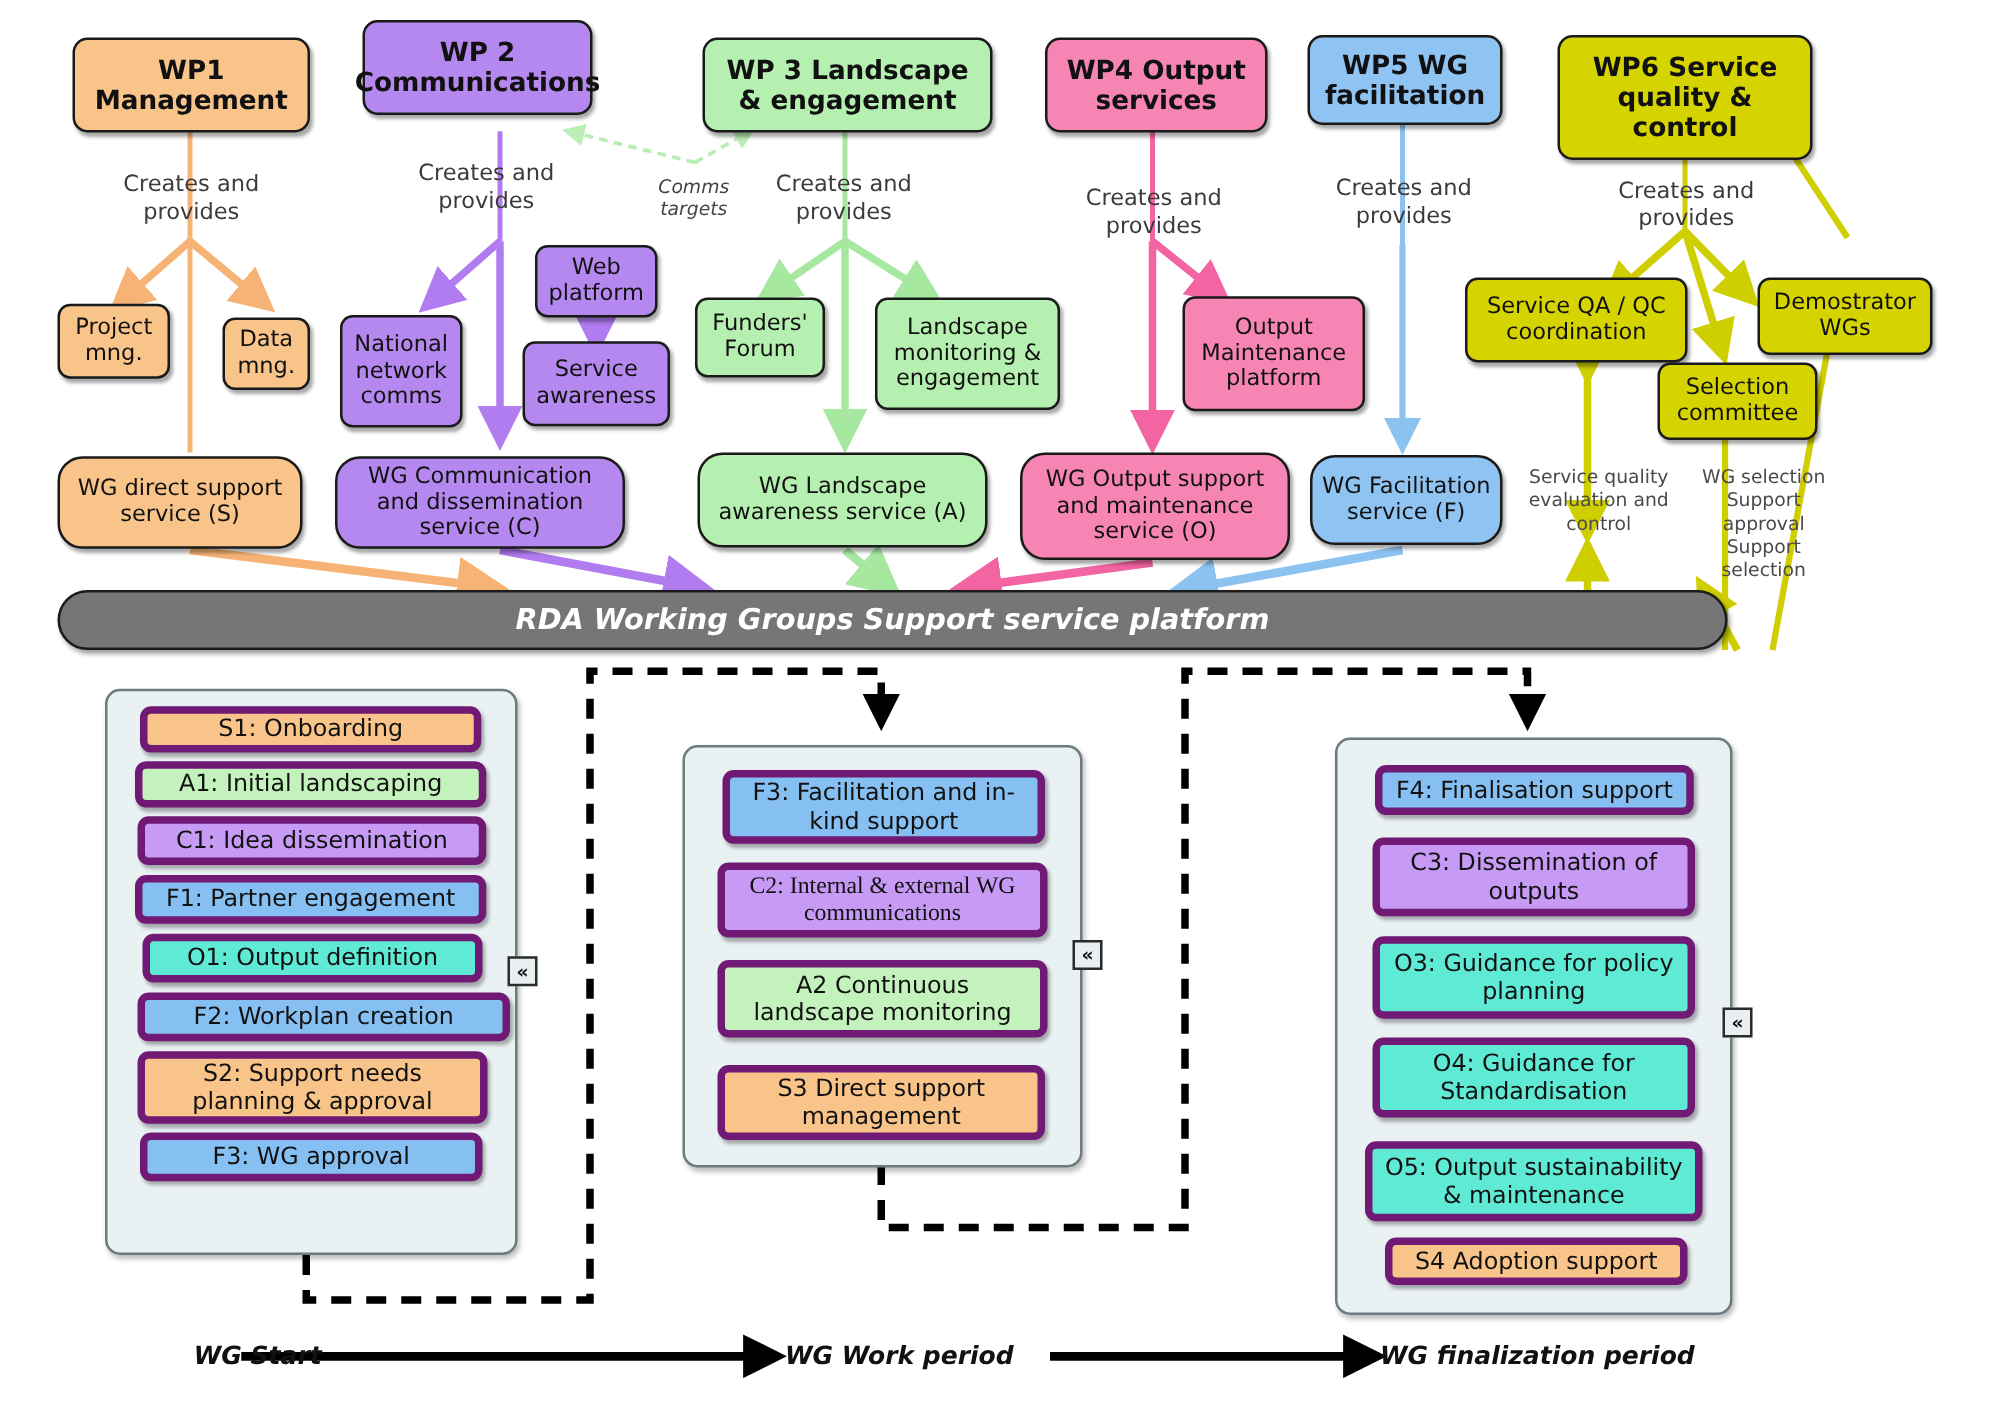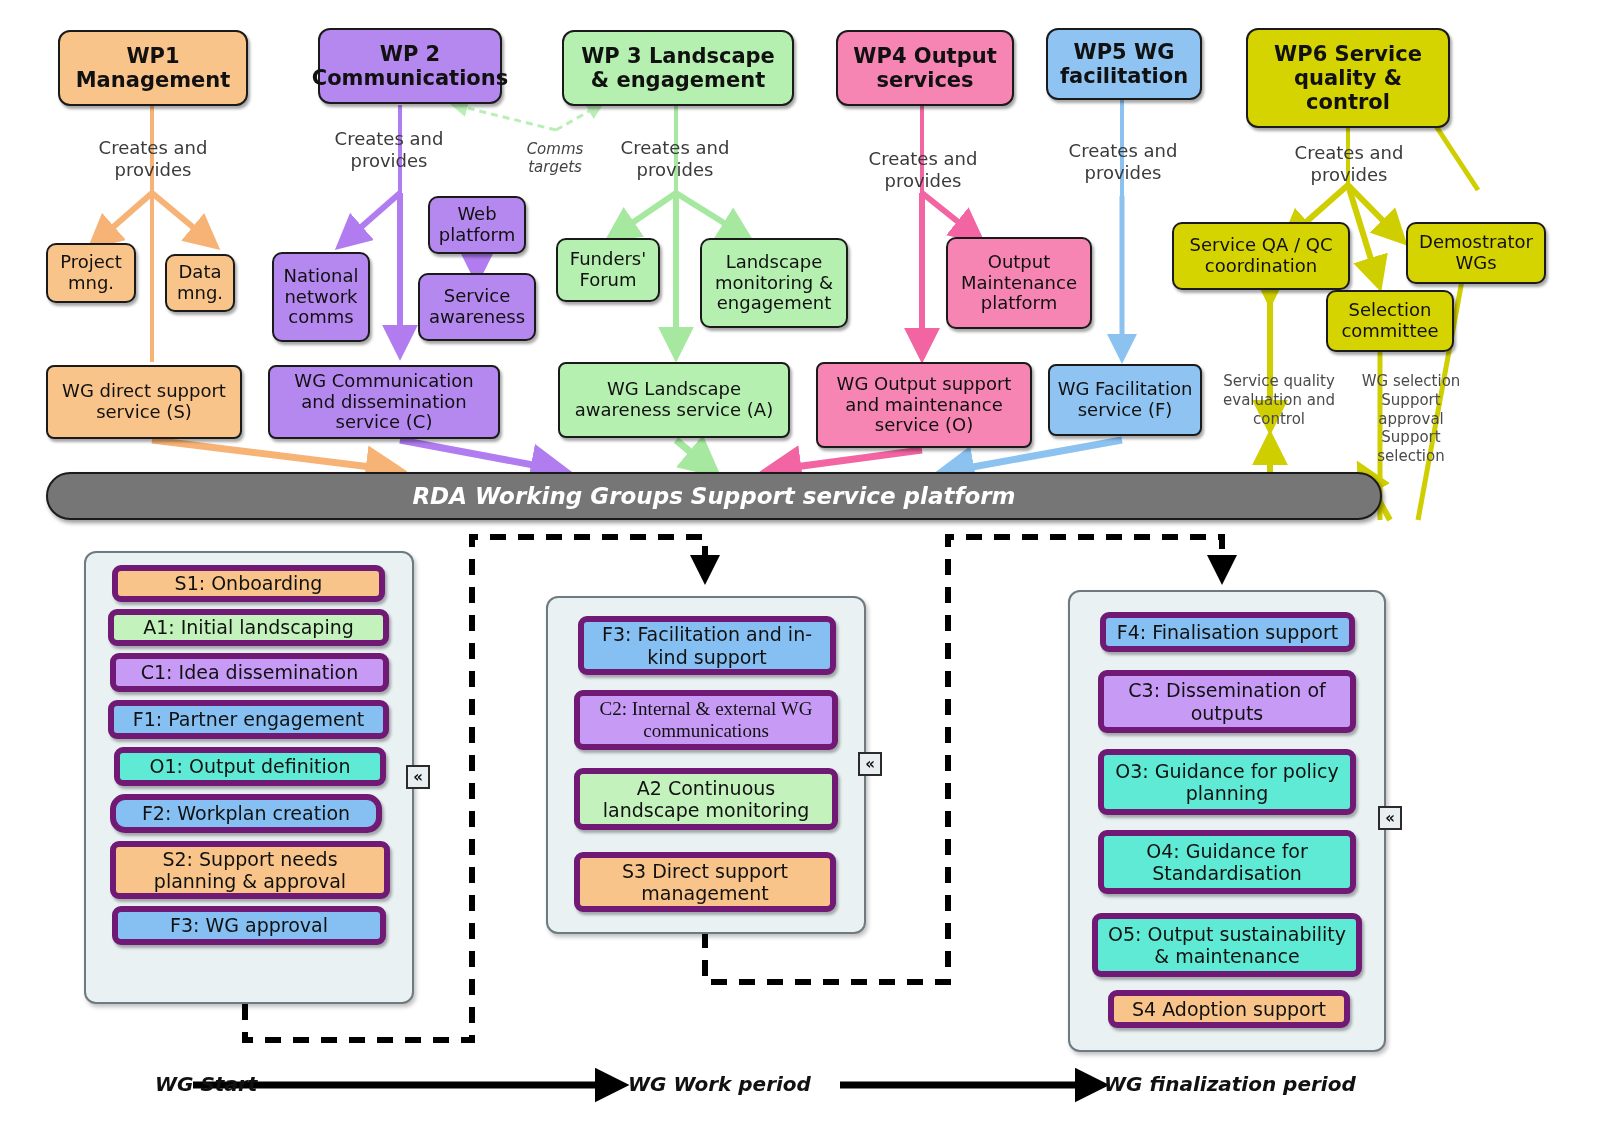--- a/index.html
+++ b/index.html
@@ -6,21 +6,21 @@
   body{font-family:"DejaVu Sans","Liberation Sans",sans-serif;}
   #stage{position:relative;width:1600px;height:1139px;background:#fff;overflow:hidden;}
   svg.layer{position:absolute;left:0;top:0;width:1600px;height:1139px;pointer-events:none;}
 
   .node{position:absolute;box-sizing:border-box;border:2px solid #1a1a1a;border-radius:10px;
         display:flex;align-items:center;justify-content:center;text-align:center;
         color:#111;line-height:1.15;padding:2px 6px;
         box-shadow:2px 3px 3px rgba(0,0,0,.35);}
   .wp{font-weight:bold;font-size:21px;border-radius:12px;}
   .sub{font-size:18px;border-radius:10px;}
-  .svc{font-size:18px;border-radius:8px;}
+  .svc{font-size:18px;border-radius:20px;}
 
   .c-orange{background:#F8C48A;}
   .c-purple{background:#B588F0;}
   .c-green{background:#B6F0B0;}
   .c-pink{background:#F685B4;}
   .c-blue{background:#8FC4F2;}
   .c-yellow{background:#D6D400;}
 
   .p-orange{background:#F8C48A;}
   .p-green{background:#C4F2BC;}
@@ -128,37 +128,37 @@
 
       <path d="M245,1004 L245,1040 L472,1040 L472,537 L705,537 L705,570" stroke="#000" stroke-width="6" stroke-dasharray="16,12" marker-end="url(#ar-bk)"></path>
       <path d="M705,932 L705,982 L948,982 L948,537 L1222,537 L1222,570" stroke="#000" stroke-width="6" stroke-dasharray="16,12" marker-end="url(#ar-bk)"></path>
 
       <path d="M193,1085 L612,1085" stroke="#000" stroke-width="7" marker-end="url(#ar-bk)"></path>
       <path d="M840,1085 L1092,1085" stroke="#000" stroke-width="7" marker-end="url(#ar-bk)"></path>
     </g>
   </svg>
 
   <div class="node wp c-orange" style="left:58px;top:30px;width:190px;height:76px;">WP1 Management</div>
-  <div class="node wp c-purple" style="left:290px;top:28px;width:184px;height:76px;margin-left:28px;">WP 2 Communications</div>
+  <div class="node wp c-purple" style="left:290px;top:16px;width:184px;height:76px;">WP 2 Communications</div>
   <div class="node wp c-green" style="left:562px;top:30px;width:232px;height:76px;">WP 3 Landscape &amp; engagement</div>
   <div class="node wp c-pink" style="left:836px;top:30px;width:178px;height:76px;">WP4 Output services</div>
   <div class="node wp c-blue" style="left:1046px;top:28px;width:156px;height:72px;">WP5 WG facilitation</div>
   <div class="node wp c-yellow" style="left:1246px;top:28px;width:204px;height:100px;">WP6 Service quality &amp; control</div>
 
   <div class="cplabel" style="left:82px;top:137px;width:142px;">Creates and provides</div>
   <div class="cplabel" style="left:318px;top:128px;width:142px;">Creates and provides</div>
   <div class="cplabel" style="left:604px;top:137px;width:142px;">Creates and provides</div>
   <div class="cplabel" style="left:852px;top:148px;width:142px;">Creates and provides</div>
   <div class="cplabel" style="left:1050px;top:140px;width:146px;">Creates and provides</div>
   <div class="cplabel" style="left:1276px;top:142px;width:146px;">Creates and provides</div>
 
   <div class="commslbl" style="left:500px;top:140px;width:110px;">Comms targets</div>
 
   <div class="node sub c-orange" style="left:46px;top:243px;width:90px;height:60px;">Project mng.</div>
-  <div class="node sub c-orange" style="left:165px;top:254px;width:70px;height:58px;">Data mng.</div>
+  <div class="node sub c-orange" style="left:178px;top:254px;width:70px;height:58px;">Data mng.</div>
   <div class="node sub c-purple" style="left:272px;top:252px;width:98px;height:90px;">National network comms</div>
   <div class="node sub c-purple" style="left:428px;top:196px;width:98px;height:58px;">Web platform</div>
   <div class="node sub c-purple" style="left:418px;top:273px;width:118px;height:68px;">Service awareness</div>
   <div class="node sub c-green" style="left:556px;top:238px;width:104px;height:64px;">Funders' Forum</div>
   <div class="node sub c-green" style="left:700px;top:238px;width:148px;height:90px;">Landscape monitoring &amp; engagement</div>
   <div class="node sub c-pink" style="left:946px;top:237px;width:146px;height:92px;">Output Maintenance platform</div>
   <div class="node sub c-yellow" style="left:1172px;top:222px;width:178px;height:68px;">Service QA / QC coordination</div>
   <div class="node sub c-yellow" style="left:1406px;top:222px;width:140px;height:62px;">Demostrator WGs</div>
   <div class="node sub c-yellow" style="left:1326px;top:290px;width:128px;height:62px;">Selection committee</div>
 
@@ -172,21 +172,21 @@
   <div class="smlabel" style="left:1348px;top:372px;width:126px;">WG selection Support approval Support selection</div>
 
   <div class="platform" style="left:46px;top:472px;width:1336px;height:48px;border-radius:24px;">RDA Working Groups Support service platform</div>
 
   <div class="panel" style="left:84px;top:551px;width:330px;height:453px;"></div>
   <div class="pitem p-orange" style="left:112px;top:565px;width:273px;height:37px;">S1: Onboarding</div>
   <div class="pitem p-green" style="left:108px;top:609px;width:281px;height:37px;">A1: Initial landscaping</div>
   <div class="pitem p-purple" style="left:110px;top:653px;width:279px;height:39px;">C1: Idea dissemination</div>
   <div class="pitem p-blue" style="left:108px;top:700px;width:281px;height:39px;">F1: Partner engagement</div>
   <div class="pitem p-pink" style="left:114px;top:747px;width:272px;height:39px;">O1: Output definition</div>
-  <div class="pitem p-blue" style="left:110px;top:794px;width:272px;height:39px;border-radius:15px;">F2: Workplan creation</div>
+  <div class="pitem p-blue" style="left:110px;top:794px;width:298px;height:39px;">F2: Workplan creation</div>
   <div class="pitem p-orange" style="left:110px;top:841px;width:280px;height:58px;">S2: Support needs planning &amp; approval</div>
   <div class="pitem p-blue" style="left:112px;top:906px;width:274px;height:39px;">F3: WG approval</div>
   <div class="collapse" style="left:406px;top:765px;">«</div>
 
   <div class="panel" style="left:546px;top:596px;width:320px;height:338px;"></div>
   <div class="pitem p-blue" style="left:578px;top:616px;width:258px;height:59px;">F3: Facilitation and in-kind support</div>
   <div class="pitem p-purple" style="left:574px;top:690px;width:264px;height:60px;font-family:Liberation Serif, serif;">C2: Internal &amp; external WG communications</div>
   <div class="pitem p-green" style="left:574px;top:768px;width:264px;height:62px;">A2 Continuous landscape monitoring</div>
   <div class="pitem p-orange" style="left:574px;top:852px;width:262px;height:60px;">S3 Direct support management</div>
   <div class="collapse" style="left:858px;top:752px;">«</div>

